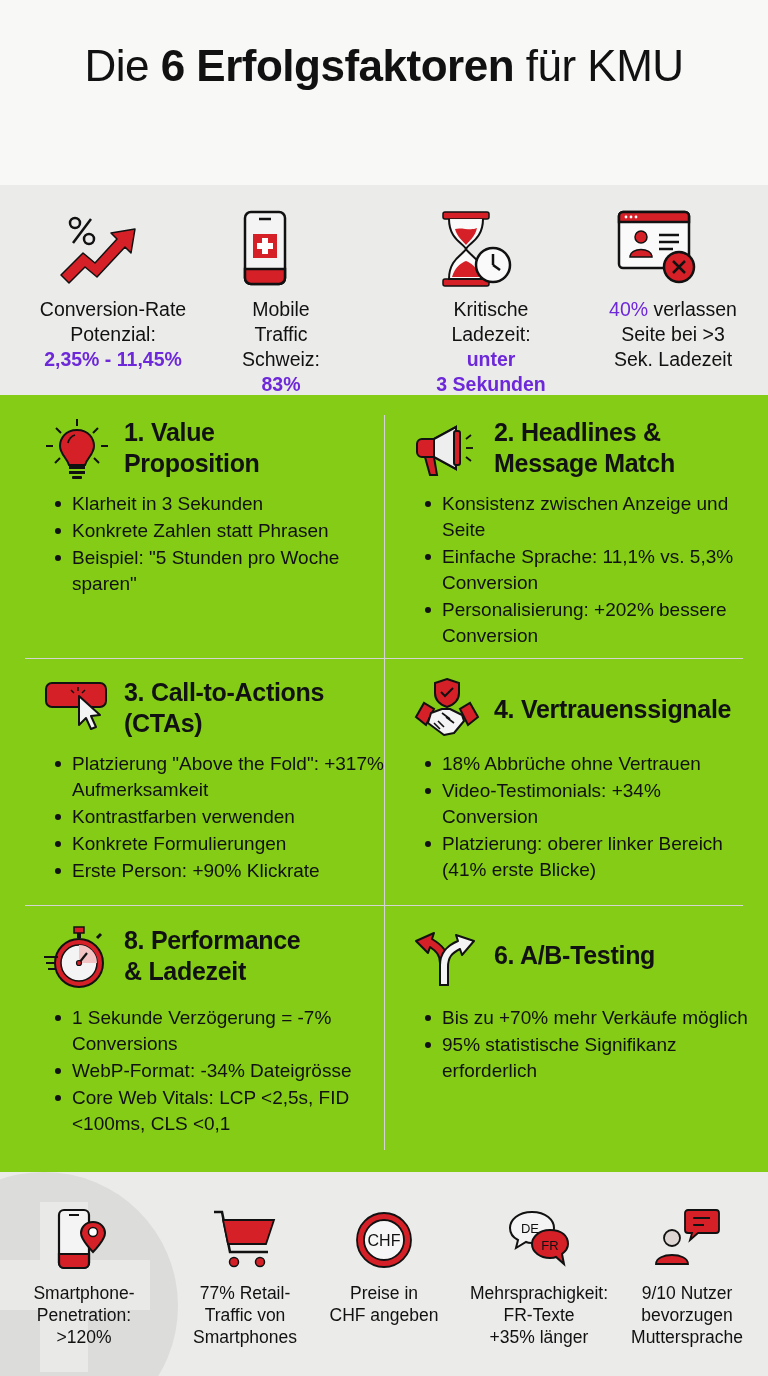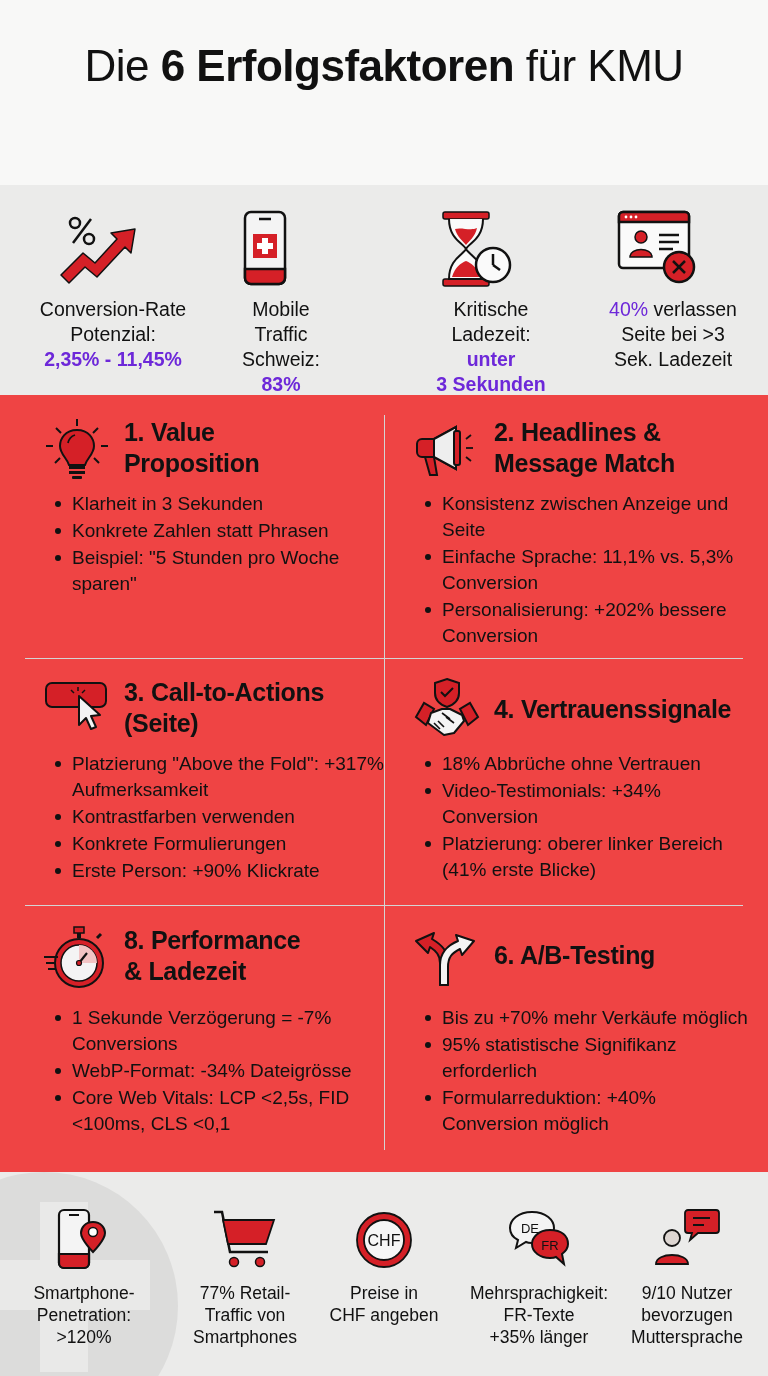--- a/index.html
+++ b/index.html
@@ -10,21 +10,21 @@
   .title .l1 { display: block; }
   .title .l2 { display: block; margin-top: 2px; text-align: center; }
   .title b { font-weight: 700; }
 
   .stats-band { position: absolute; top: 185px; left: 0; width: 768px; height: 210px; background: #ebebea; }
   .stat { position: absolute; top: 0; width: 192px; height: 210px; text-align: center; }
   .stat .ic { position: absolute; top: 24px; left: 50%; transform: translateX(-50%); width: 90px; height: 80px; }
   .stat .txt { position: absolute; top: 112px; left: 0; width: 100%; font-size: 19.5px; line-height: 25px; padding-left: 34px; }
   .red { color: #6d28d9; font-weight: 700; }
 
-  .grid { position: absolute; top: 395px; left: 0; width: 768px; height: 777px; background: #ef4444; }
+  .grid { position: absolute; top: 395px; left: 0; width: 768px; height: 777px; background: #84cc16; }
   .vdiv { position: absolute; left: 384px; top: 20px; width: 1px; height: 735px; background: #d4d4d4; }
   .hdiv { position: absolute; left: 25px; width: 718px; height: 1px; background: #d4d4d4; }
 
   .card { position: absolute; width: 340px; }
   .card .cic { position: absolute; left: 0; top: 0; width: 66px; height: 66px; }
   .card h2 { position: absolute; left: 80px; top: 0; font-size: 25px; line-height: 31px; font-weight: 700; letter-spacing: -0.3px; }
   .card ul { position: absolute; left: 10px; list-style: none; font-size: 19px; line-height: 26px; width: 330px; }
   .card li { position: relative; padding-left: 18px; margin-bottom: 1px; }
   .card li::before { content: ""; position: absolute; left: 1px; top: 10px; width: 6px; height: 6px; border-radius: 50%; background: #111; }
 
@@ -171,21 +171,21 @@
   <div class="card" style="left:44px; top:282px; height:220px">
     <svg class="cic" viewBox="0 0 66 66">
       <rect x="2" y="6" width="60" height="24" rx="6" fill="#d52027" stroke="#111" stroke-width="2"></rect>
       <line x1="34" y1="10" x2="34" y2="14" stroke="#111" stroke-width="1.5"></line>
       <line x1="27" y1="13" x2="30" y2="16" stroke="#111" stroke-width="1.5"></line>
       <line x1="41" y1="13" x2="38" y2="16" stroke="#111" stroke-width="1.5"></line>
       <path d="M35 19 L35 48 L42 41 L47 52 L52 50 L47 39 L56 38 Z" fill="#f4f4f4" stroke="#111" stroke-width="2" stroke-linejoin="round"></path>
     </svg>
     <h2>
         <div>3. Call-to-Actions</div>
-        <div>(Seite)</div>
+        <div>(CTAs)</div>
       </h2>
     <ul style="top:74px">
       <li>Platzierung "Above the Fold": +317% Aufmerksamkeit</li>
       <li>Kontrastfarben verwenden</li>
       <li>Konkrete Formulierungen</li>
       <li>Erste Person: +90% Klickrate</li>
     </ul>
   </div>
 
   <div class="card" style="left:414px; top:282px; height:220px">
@@ -236,21 +236,20 @@
     <svg class="cic" viewBox="0 0 66 66">
       <path d="M26 60 V38 C26 30 22 26 16 22 L14 28 L2 16 L20 8 L18 14 C28 20 34 26 34 38 V60 Z" fill="#d52027" stroke="#111" stroke-width="2" stroke-linejoin="round"></path>
       <path d="M26 60 V40 C26 28 34 20 44 16 L42 10 L60 16 L48 30 L46 24 C38 28 34 32 34 42 V60 Z" fill="#f4f4f4" stroke="#111" stroke-width="2" stroke-linejoin="round"></path>
     </svg>
     <h2 style="top:15px">
         <div>6. A/B-Testing</div>
       </h2>
     <ul style="top:80px">
       <li>Bis zu +70% mehr Verkäufe möglich</li>
       <li>95% statistische Signifikanz erforderlich</li>
-      <li>Formularreduktion: +40% Conversion möglich</li>
     </ul>
   </div>
 </div>
 
 <div class="bottom-band">
   <div class="swiss-bg">
       <div class="v"></div>
       <div class="h"></div>
     </div>
 

